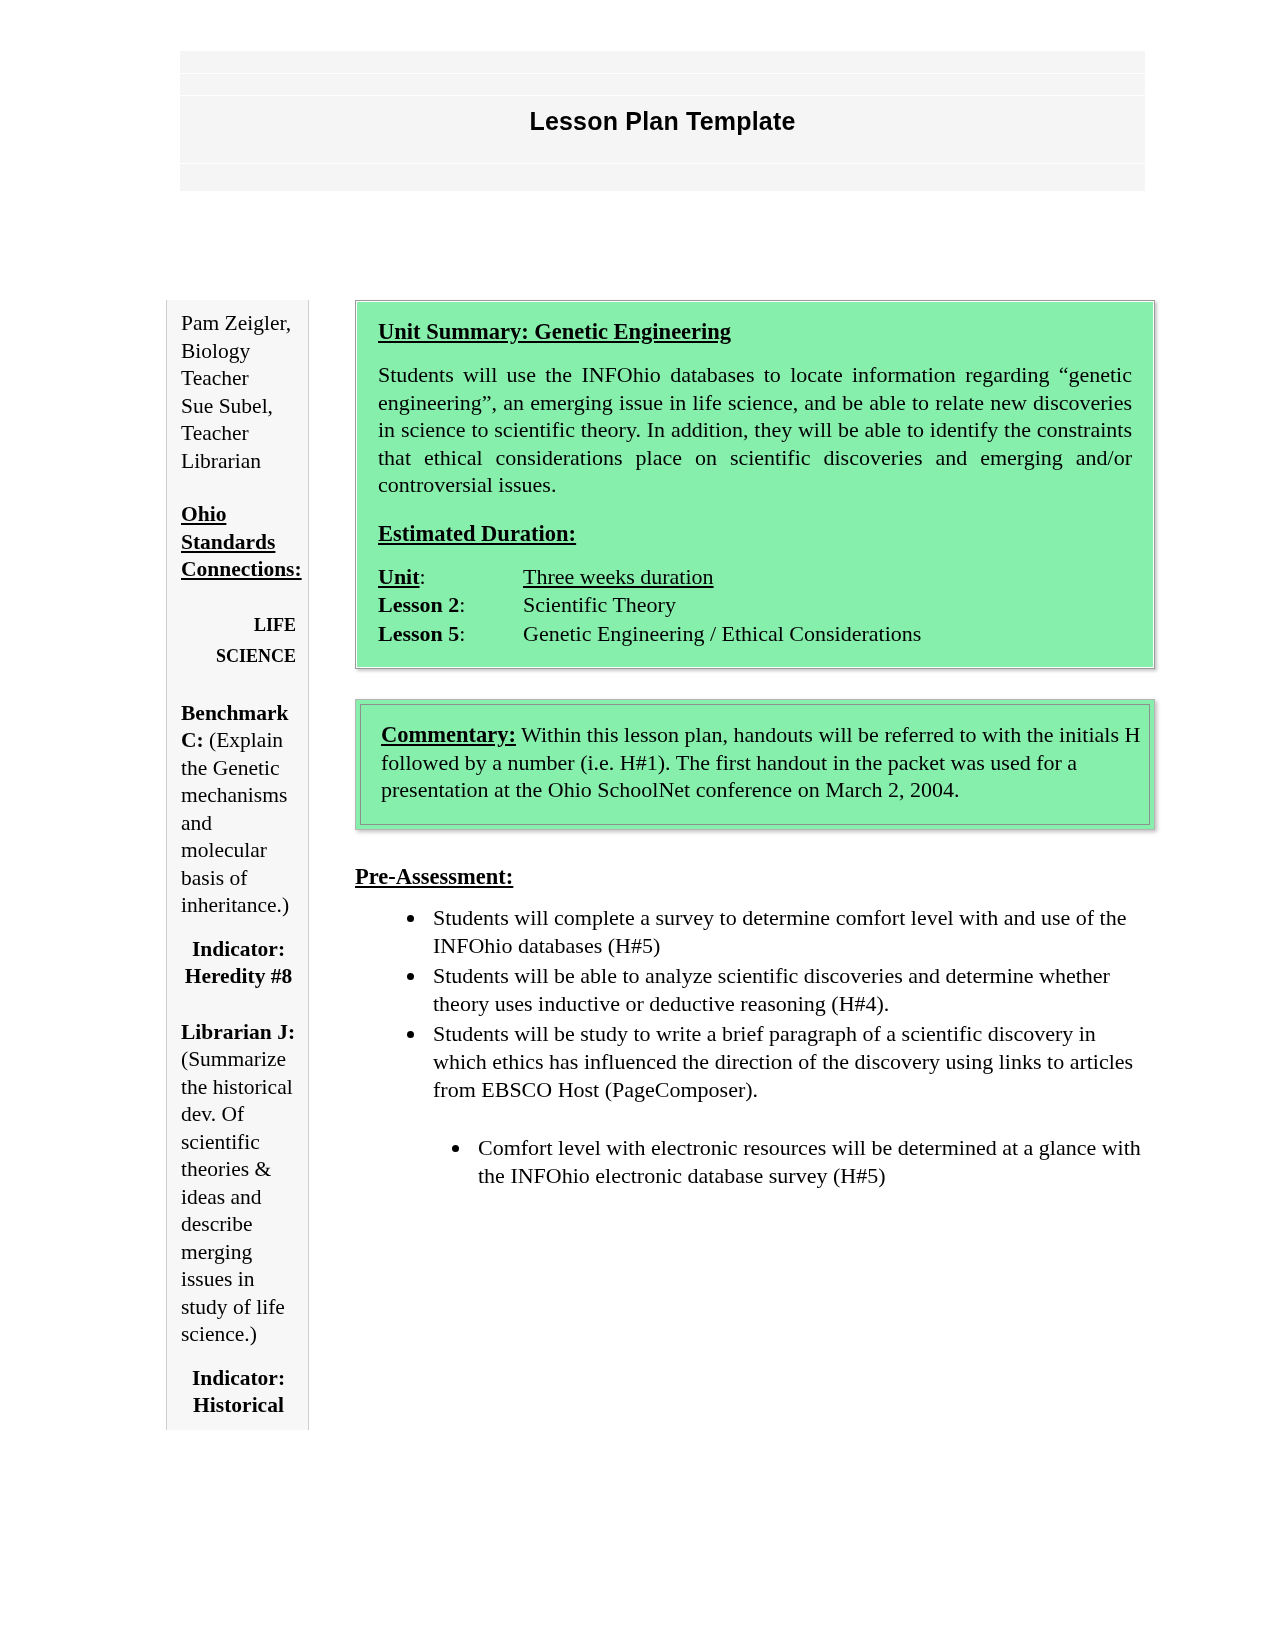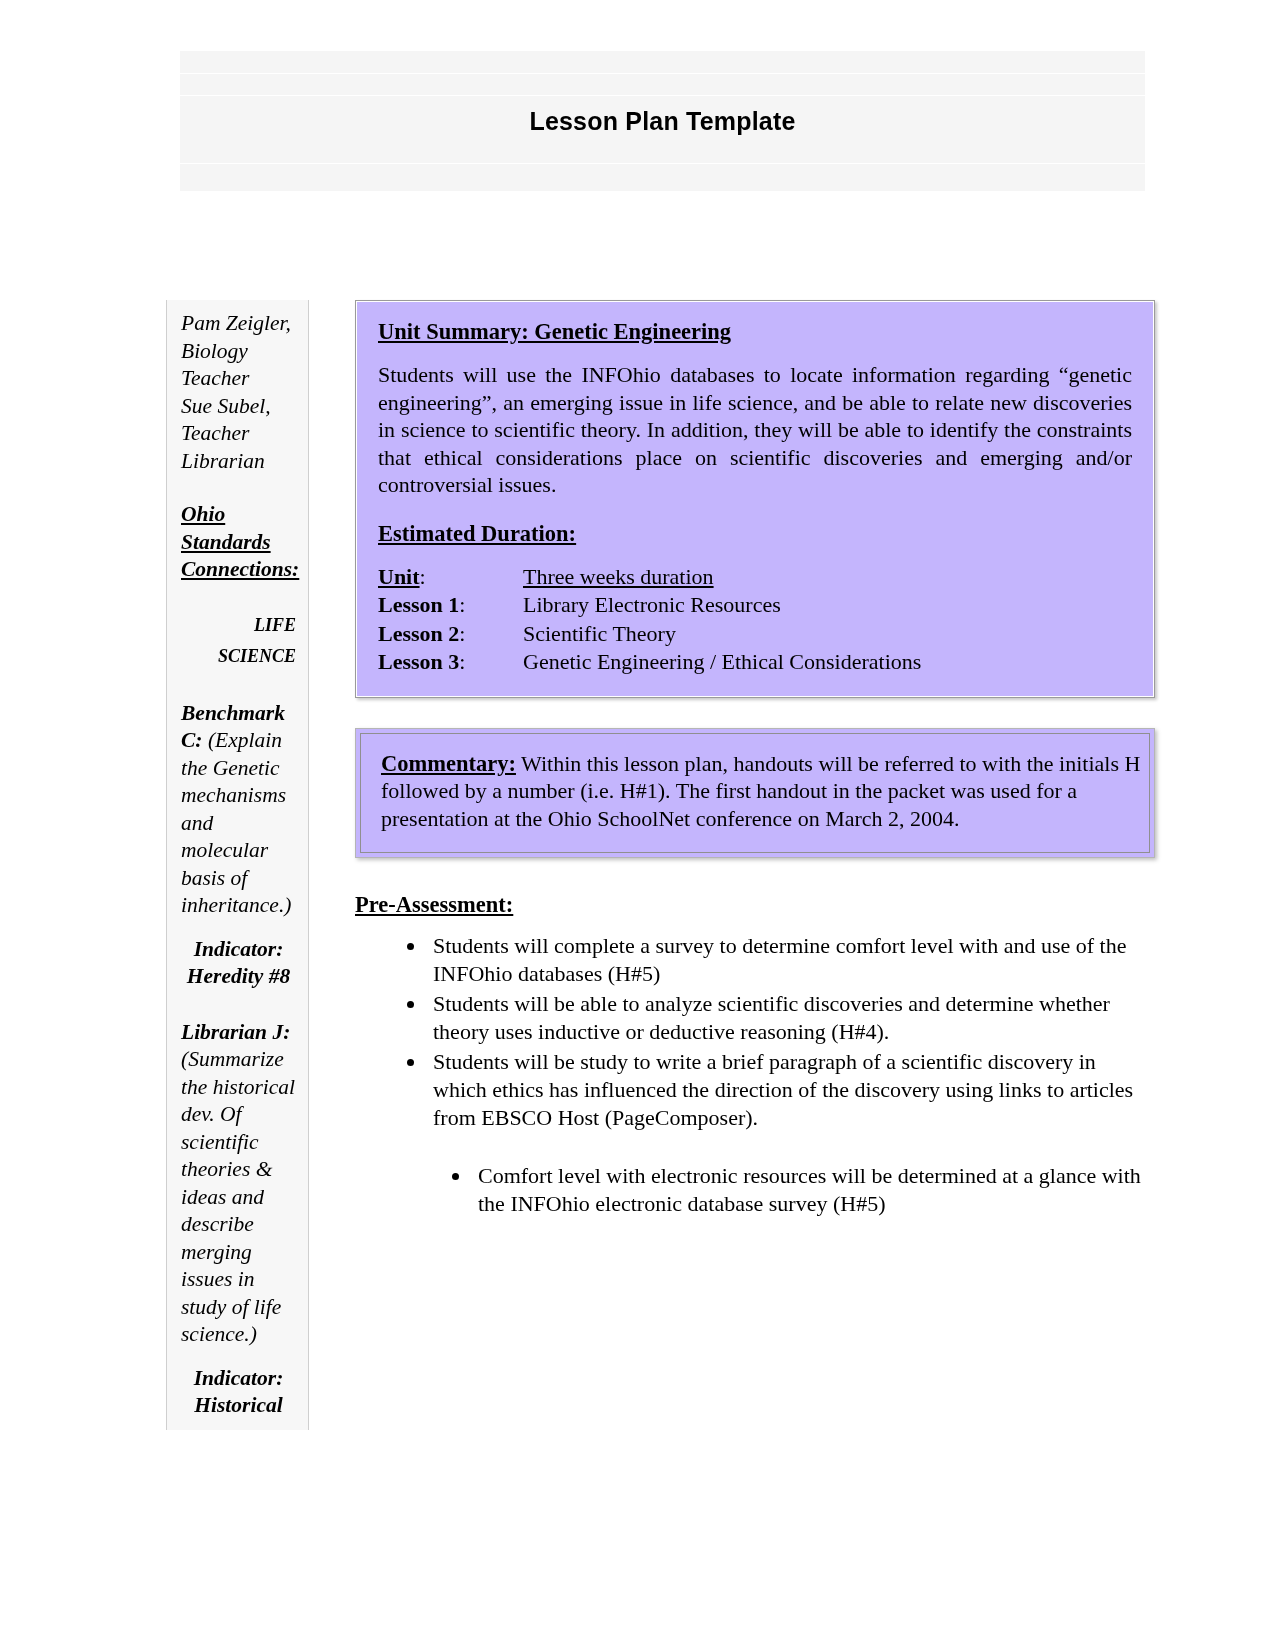--- a/index.html
+++ b/index.html
@@ -53,21 +53,20 @@
     top: 300px;
     width: 143px;
     min-height: 1130px;
     background: #f7f7f7;
     border-left: 1px solid #cfcfcf;
     border-right: 1px solid #cfcfcf;
     box-sizing: border-box;
     padding: 10px 12px 10px 14px;
     font-size: 21.5px;
     line-height: 27.5px;
-    font-style: italic;
   }
   .sidebar .names div { white-space: nowrap; }
   .sidebar .u-bold {
     font-weight: bold;
     text-decoration: underline;
     margin-top: 26px;
   }
   .sidebar .life-science {
     text-align: right;
     font-weight: bold;
@@ -90,21 +89,21 @@
   .content {
     position: absolute;
     left: 355px;
     top: 300px;
     width: 800px;
   }
 
   .box {
     border: 1px solid #9a9a9a;
     box-shadow: 0 0 0 1px #ffffff inset, 2px 2px 3px rgba(0,0,0,0.22);
-    background: #c4b5fd;
+    background: #86efac;
     padding: 18px 22px 20px 22px;
     box-sizing: border-box;
   }
   .box.outer {
     border: 1px solid #b5b5b5;
     padding: 4px;
     box-shadow: 2px 2px 4px rgba(0,0,0,0.25);
   }
   .box.inner {
     border: 1px solid #8f8f8f;
@@ -219,29 +218,25 @@
     <div style="height:22px"></div>
     <div class="h-underline">Estimated Duration:</div>
 
     <table class="dur-table">
       <tbody>
           <tr class="first">
         <td class="lab"><span style="text-decoration:underline">Unit</span><span class="colon">:</span></td>
         <td class="val">Three weeks duration</td>
       </tr>
       <tr>
-        <td class="lab"><span>Lesson 1</span><span class="colon">:</span></td>
-        <td class="val">Library Electronic Resources</td>
-      </tr>
-      <tr>
         <td class="lab"><span>Lesson 2</span><span class="colon">:</span></td>
         <td class="val">Scientific Theory</td>
       </tr>
       <tr>
-        <td class="lab"><span>Lesson 3</span><span class="colon">:</span></td>
+        <td class="lab"><span>Lesson 5</span><span class="colon">:</span></td>
         <td class="val">Genetic Engineering / Ethical Considerations</td>
       </tr>
     </tbody>
       </table>
   </div>
 
   <div class="commentary-wrap">
     <div class="box outer">
       <div class="box inner commentary">
         <p><span class="h-underline">Commentary:</span><span> Within this lesson plan, handouts will be referred to with the initials H followed by a number (i.e. H#1). The first handout in the packet was used for a presentation at the Ohio SchoolNet conference on March 2, 2004.</span></p>

